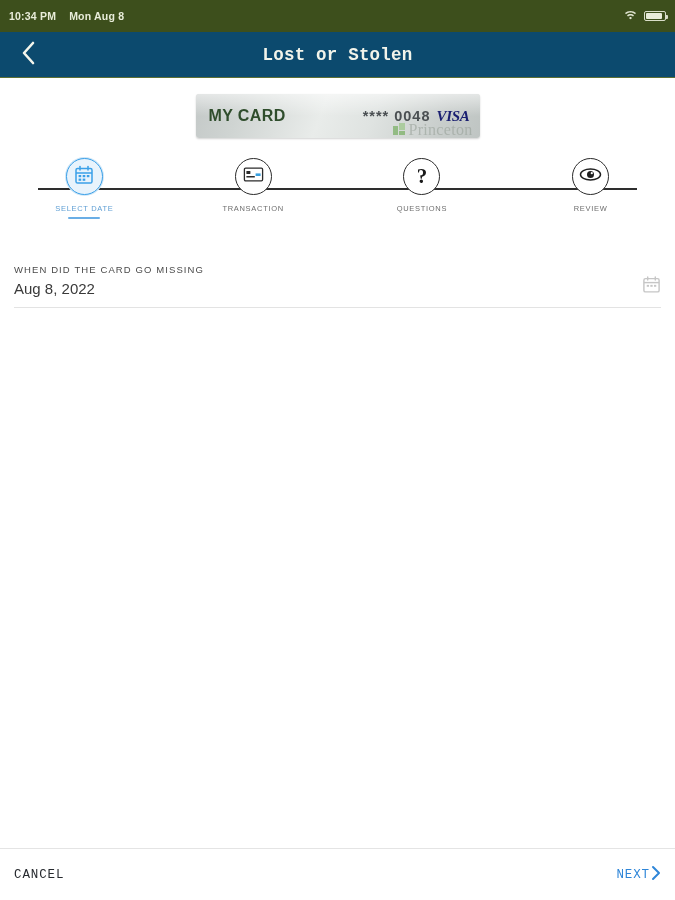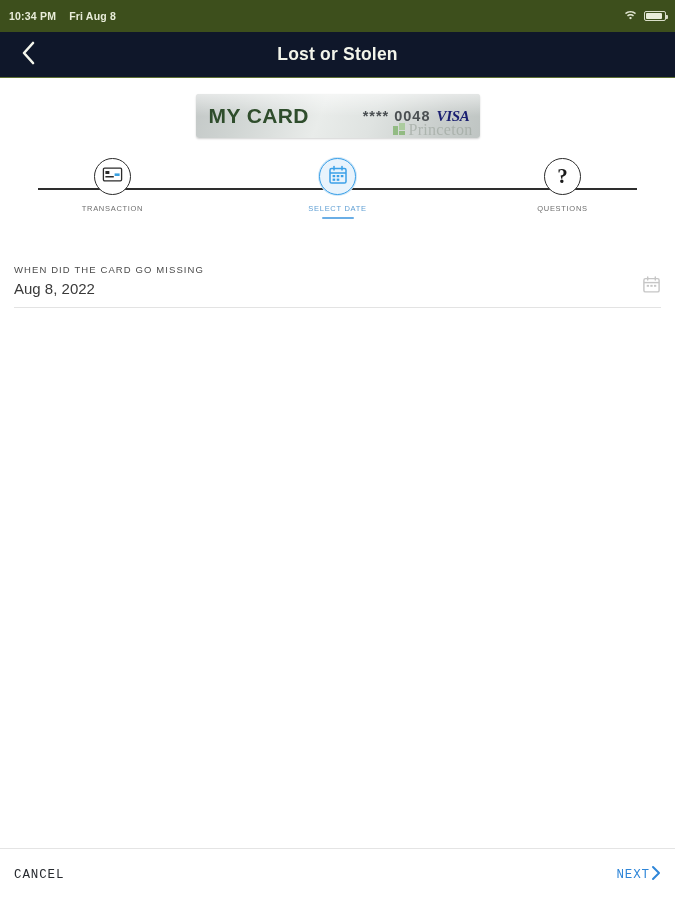--- a/index.html
+++ b/index.html
@@ -21,22 +21,22 @@
   .sb-time{ margin-right:13px; }
   .sb-date{}
   .sb-right{ margin-left:auto; display:flex; align-items:center; gap:7px; }
   .wifi-ic{ display:block; }
   .batt{ width:22px; height:10px; border:1.4px solid #d9dec9; border-radius:2px; position:relative; }
   .batt::after{ content:""; position:absolute; right:-3.4px; top:2.6px; width:2px; height:4px; background:#d9dec9; border-radius:0 1px 1px 0; }
   .batt i{ position:absolute; left:1px; top:1px; bottom:1px; width:16px; background:#e8ecd9; border-radius:1px; display:block; }
 
   
   .navbar{
-    height:46px; background:#0f172a; position:relative; flex:none;
-    display:flex; align-items:center; border-bottom:1px solid #5e7033;
+    height:46px; background:#0c4a6e; position:relative; flex:none;
+    display:flex; align-items:center; border-bottom:1px solid #5e7033;font-family:Liberation Mono, monospace;
   }
   .back-btn{ position:absolute; left:6px; top:0; bottom:0; width:46px; display:flex; align-items:center; justify-content:center; cursor:pointer; background:none; border:none; }
   .nav-title{
     width:100%; text-align:center; color:#f2f4ea;
     font-size:17.5px; font-weight:bold; letter-spacing:.2px;
   }
 
   
   .card-wrap{ flex:none; display:flex; justify-content:center; padding-top:16px; }
   .card{
@@ -44,21 +44,21 @@
     background:linear-gradient(110deg,#c3c8c7 0%,#cfd4d2 16%,#e9ecea 44%,#dfe3e1 62%,#c8cdcb 86%,#bfc5c3 100%);
     box-shadow:0 1px 2px rgba(0,0,0,.18);
     display:flex; align-items:center;
   }
   .card::before{
     content:""; position:absolute; left:0; right:0; top:0; height:50%;
     background:linear-gradient(180deg,rgba(255,255,255,.55),rgba(255,255,255,0));
   }
   .card-name{
     position:relative; z-index:3; margin-left:13px;
-    color:#2f4d2c; font-size:21px; font-weight:bold; letter-spacing:.4px;
+    color:#2f4d2c; font-size:16px; font-weight:bold; letter-spacing:.4px;
   }
   .card-num{
     position:relative; z-index:3; margin-left:auto; margin-right:6px;
     color:#4a4f52; font-size:14.5px; letter-spacing:1px; font-weight:bold; white-space:nowrap;
   }
   .visa{
     position:relative; z-index:3; margin-right:10px;
     color:#1a1f71; font-size:15px; font-weight:bold;
     font-style:italic; letter-spacing:-.3px; font-family:"Liberation Serif", serif;
   }
@@ -120,21 +120,21 @@
     font-size:12.5px; letter-spacing:.9px; color:#2f86d8; text-transform:uppercase; font-family:inherit;
   }
 </style>
 </head>
 <body>
 
 <div class="app">
 
   <div class="statusbar">
     <span class="sb-time">10:34 PM</span>
-    <span class="sb-date">Fri Aug 8</span>
+    <span class="sb-date">Mon Aug 8</span>
     <span class="sb-right">
       <span class="wifi-ic">
         <svg width="13" height="10" viewBox="0 0 13 10">
             <path d="M6.5 1.1C4.3 1.1 2.4 1.9 1 3.1l1 1.1C3.2 3.2 4.8 2.6 6.5 2.6s3.3.6 4.5 1.6l1-1.1C10.6 1.9 8.7 1.1 6.5 1.1z" fill="#dfe4cf"></path>
             <path d="M6.5 4.1c-1.4 0-2.6.5-3.5 1.3l1 1.1c.7-.6 1.6-.9 2.5-.9s1.8.3 2.5.9l1-1.1c-.9-.8-2.1-1.3-3.5-1.3z" fill="#dfe4cf"></path>
             <path d="M6.5 7c-.7 0-1.2.5-1.2 1.1S5.8 9.2 6.5 9.2s1.2-.5 1.2-1.1S7.2 7 6.5 7z" fill="#dfe4cf"></path>
           </svg>
       </span>
       <span class="batt">
           <i></i>
@@ -165,35 +165,20 @@
             <span class="s3"></span>
         </span>
         <span class="wm-text">Princeton</span>
       </span>
     </div>
   </div>
 
   <div class="stepper">
     <div class="step-line"></div>
     <div class="steps">
-
-      <div class="step">
-        <span class="circle">
-          <span>
-            <svg width="21" height="17" viewBox="0 0 21 17">
-              <rect x="1.4" y="2.2" width="18.2" height="12.6" rx="1.2" fill="#fff" stroke="#2b2b2b" stroke-width="1.3"></rect>
-              <rect x="3.4" y="5" width="4" height="3" rx=".5" fill="#2b2b2b"></rect>
-              <rect x="3.4" y="10" width="8.4" height="1.5" fill="#2b2b2b"></rect>
-              <rect x="12.6" y="7.4" width="5" height="2.6" fill="#39a0e0"></rect>
-            </svg>
-          </span>
-        </span>
-        <span class="step-label">TRANSACTION</span>
-        <span class="step-underline hidden"></span>
-      </div>
 
       <div class="step active">
         <span class="circle">
           <span>
             <svg width="20" height="20" viewBox="0 0 20 20">
               <rect x="2" y="3.5" width="16" height="14.5" rx="1.6" fill="none" stroke="#3aa0e8" stroke-width="1.5"></rect>
               <line x1="2" y1="8" x2="18" y2="8" stroke="#3aa0e8" stroke-width="1.5"></line>
               <line x1="6" y1="1.6" x2="6" y2="5" stroke="#3aa0e8" stroke-width="1.5" stroke-linecap="round"></line>
               <line x1="14" y1="1.6" x2="14" y2="5" stroke="#3aa0e8" stroke-width="1.5" stroke-linecap="round"></line>
               <rect x="4.6" y="10" width="2.6" height="2.2" fill="#3aa0e8"></rect>
@@ -203,26 +188,54 @@
               <rect x="8.7" y="13.6" width="2.6" height="2.2" fill="#3aa0e8"></rect>
             </svg>
           </span>
         </span>
         <span class="step-label">SELECT DATE</span>
         <span class="step-underline"></span>
       </div>
 
       <div class="step">
         <span class="circle">
+          <span>
+            <svg width="21" height="17" viewBox="0 0 21 17">
+              <rect x="1.4" y="2.2" width="18.2" height="12.6" rx="1.2" fill="#fff" stroke="#2b2b2b" stroke-width="1.3"></rect>
+              <rect x="3.4" y="5" width="4" height="3" rx=".5" fill="#2b2b2b"></rect>
+              <rect x="3.4" y="10" width="8.4" height="1.5" fill="#2b2b2b"></rect>
+              <rect x="12.6" y="7.4" width="5" height="2.6" fill="#39a0e0"></rect>
+            </svg>
+          </span>
+        </span>
+        <span class="step-label">TRANSACTION</span>
+        <span class="step-underline hidden"></span>
+      </div>
+
+      <div class="step">
+        <span class="circle">
           <span class="qmark">?</span>
         </span>
         <span class="step-label">QUESTIONS</span>
         <span class="step-underline hidden"></span>
       </div>
 
+      <div class="step">
+        <span class="circle">
+          <span>
+            <svg width="23" height="15" viewBox="0 0 23 15">
+              <ellipse cx="11.5" cy="7.5" rx="10" ry="5.4" fill="none" stroke="#1f1f1f" stroke-width="1.5"></ellipse>
+              <circle cx="11.5" cy="7.5" r="3.5" fill="#1f1f1f"></circle>
+              <circle cx="12.8" cy="6.2" r="1.1" fill="#fff"></circle>
+            </svg>
+          </span>
+        </span>
+        <span class="step-label">REVIEW</span>
+        <span class="step-underline hidden"></span>
+      </div>
 
     </div>
   </div>
 
   <div class="field">
     <div class="field-label">WHEN DID THE CARD GO MISSING</div>
     <div class="field-row">
       <span class="field-value" title="Select a date">Aug 8, 2022</span>
       <button class="cal-btn">
         <span>

